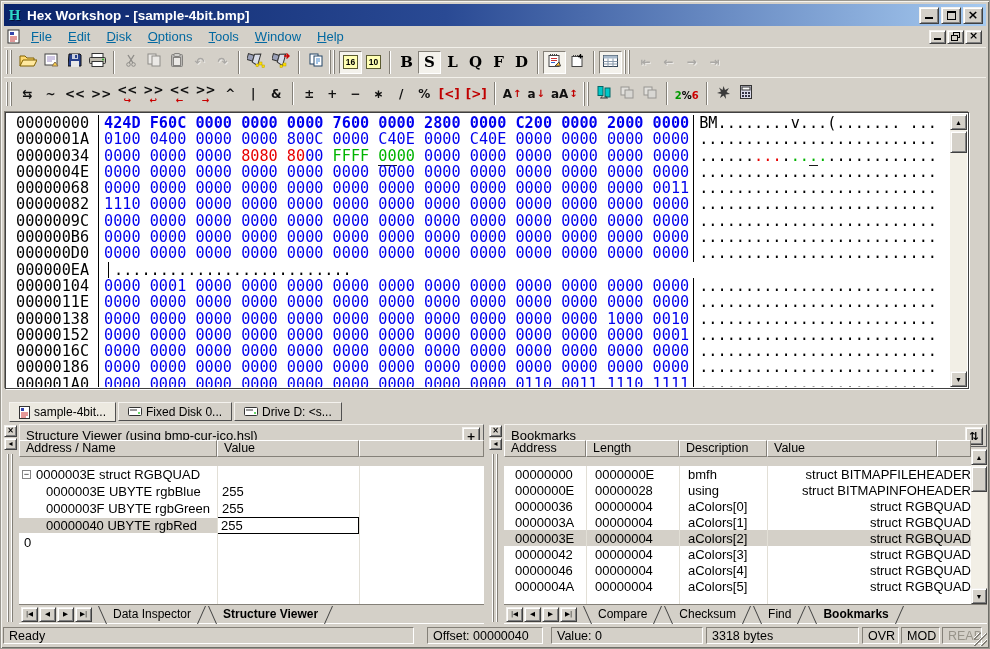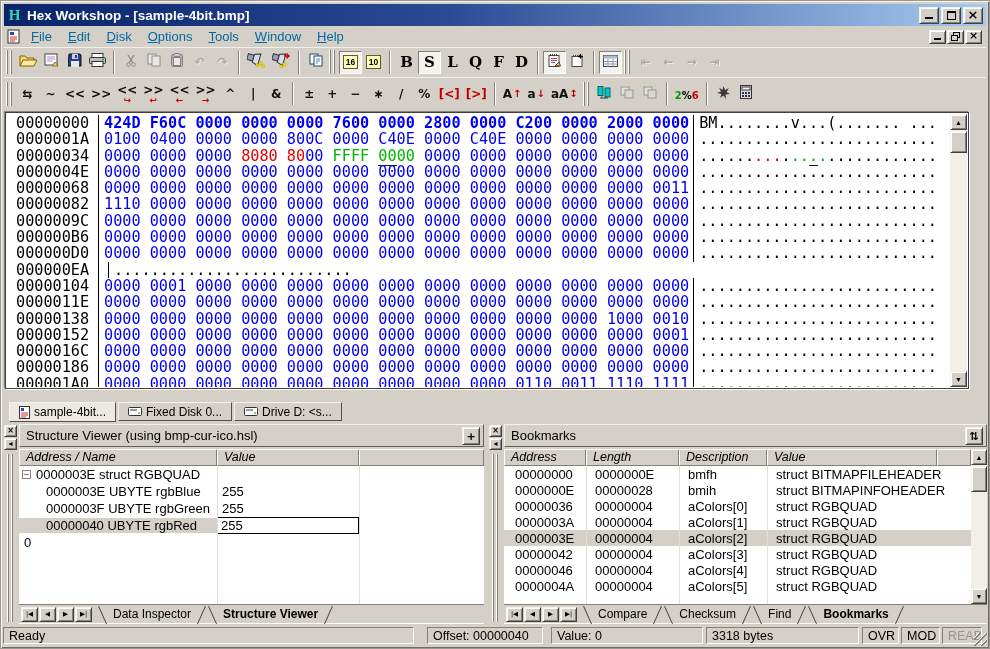--- a/index.html
+++ b/index.html
@@ -74,38 +74,38 @@
 .panel{position:absolute;top:423px;height:200px;background:#d4d0c8;}
 #structure-panel{left:2px;width:481px;}
 #bookmarks-panel{left:487px;width:499px;}
 .pxb{position:absolute;left:1px;width:13px;height:12px;font:bold 8px/1 "DejaVu Sans",sans-serif;}
 .pxb.row2{top:14px;}
 .pgrip{position:absolute;left:4px;top:30px;bottom:2px;width:7px;
   background:linear-gradient(90deg,#fff 0 1px,#848078 1px 2px,transparent 2px 4px,#fff 4px 5px,#848078 5px 6px,transparent 6px);}
 .phead{position:absolute;left:16px;right:0;top:0;height:23px;background:#d4d0c8;
   border:1px solid;border-color:#f4f2ee #606060 #606060 #f4f2ee;font-size:13px;line-height:21px;padding-left:6px;color:#000;}
 .phbtn{position:absolute;right:3px;top:2px;width:18px;height:18px;font:bold 11px/1 "DejaVu Sans",sans-serif;}
-.pcols{position:absolute;left:16px;top:25px;height:29px;display:flex;font-style:italic;}
+.pcols{position:absolute;left:16px;top:16px;height:29px;display:flex;}
 .pcol{height:17px;background:#d4d0c8;border:1px solid;border-color:#fff #848078 #848078 #fff;
   font-size:12.5px;line-height:14px;padding-left:6px;color:#000;overflow:hidden;}
 .plist{position:absolute;left:16px;top:42px;bottom:20px;background:#fff;overflow:hidden;font-size:13px;color:#000;}
 .vcl{position:absolute;top:0;bottom:0;width:1px;background:#e2dfd6;}
 .srow{display:flex;height:17px;align-items:center;}
 .srow .ncell{flex:0 0 198px;display:flex;align-items:center;overflow:hidden;white-space:nowrap;}
 .srow .vcell{flex:1 1 auto;padding-left:5px;white-space:nowrap;}
 .xbox{display:inline-block;width:9px;height:9px;border:1px solid #848484;background:#fff;
   font:9px/7px "Liberation Sans",sans-serif;text-align:center;margin:0 5px 0 3px;color:#000;}
 .ind{display:inline-block;width:27px;}
 .sel{background:#d4d0c8;}
 .editbox{width:142px;height:17px;border:1px solid #000;background:#fff;font:13px "Liberation Sans",sans-serif;padding:0 3px;}
 .brow{display:flex;height:16px;align-items:center;white-space:nowrap;}
 .bc0{flex:0 0 82px;padding-left:11px;overflow:hidden;}
 .bc1{flex:0 0 93px;padding-left:9px;overflow:hidden;}
 .bc2{flex:0 0 88px;padding-left:9px;overflow:hidden;}
-.bc3{flex:1 1 auto;padding-left:9px;overflow:hidden;}
+.bc3{flex:1 1 auto;padding-left:9px;overflow:hidden;text-align:right;}
 .psb{position:absolute;right:0;top:25px;bottom:20px;width:16px;background:#f2efe6;}
 .psb .sbtn,.psb .sthumb{width:16px;}
 .ptabs{position:absolute;left:16px;right:0;bottom:0;height:20px;border-top:1px solid #848078;
   box-shadow:0 -1px 0 #fff inset;display:flex;align-items:center;font-size:12px;background:#d4d0c8;}
 .pnav{display:flex;gap:1px;margin:0 5px 0 2px;}
 .pnb{width:17px;height:15px;font:6.5px/1 "DejaVu Sans",sans-serif;}
 .ptab{position:relative;padding:2px 16px 3px;color:#000;}
 .ptab::before{content:"";position:absolute;left:5px;top:1px;bottom:0;width:1px;background:#404040;transform:skewX(24deg);}
 .ptab::after{content:"";position:absolute;right:5px;top:1px;bottom:0;width:1px;background:#404040;transform:skewX(-24deg);}
 .ptab.active{font-weight:bold;}
@@ -597,21 +597,21 @@
       <div class="vcl" style="left:263px"></div>
     <div class="brow">
           <span class="bc0">00000000</span>
           <span class="bc1">0000000E</span>
           <span class="bc2">bmfh</span>
           <span class="bc3">struct BITMAPFILEHEADER</span>
         </div>
         <div class="brow">
           <span class="bc0">0000000E</span>
           <span class="bc1">00000028</span>
-          <span class="bc2">bmih</span>
+          <span class="bc2">using</span>
           <span class="bc3">struct BITMAPINFOHEADER</span>
         </div>
         <div class="brow">
           <span class="bc0">00000036</span>
           <span class="bc1">00000004</span>
           <span class="bc2">aColors[0]</span>
           <span class="bc3">struct RGBQUAD</span>
         </div>
         <div class="brow">
           <span class="bc0">0000003A</span>

